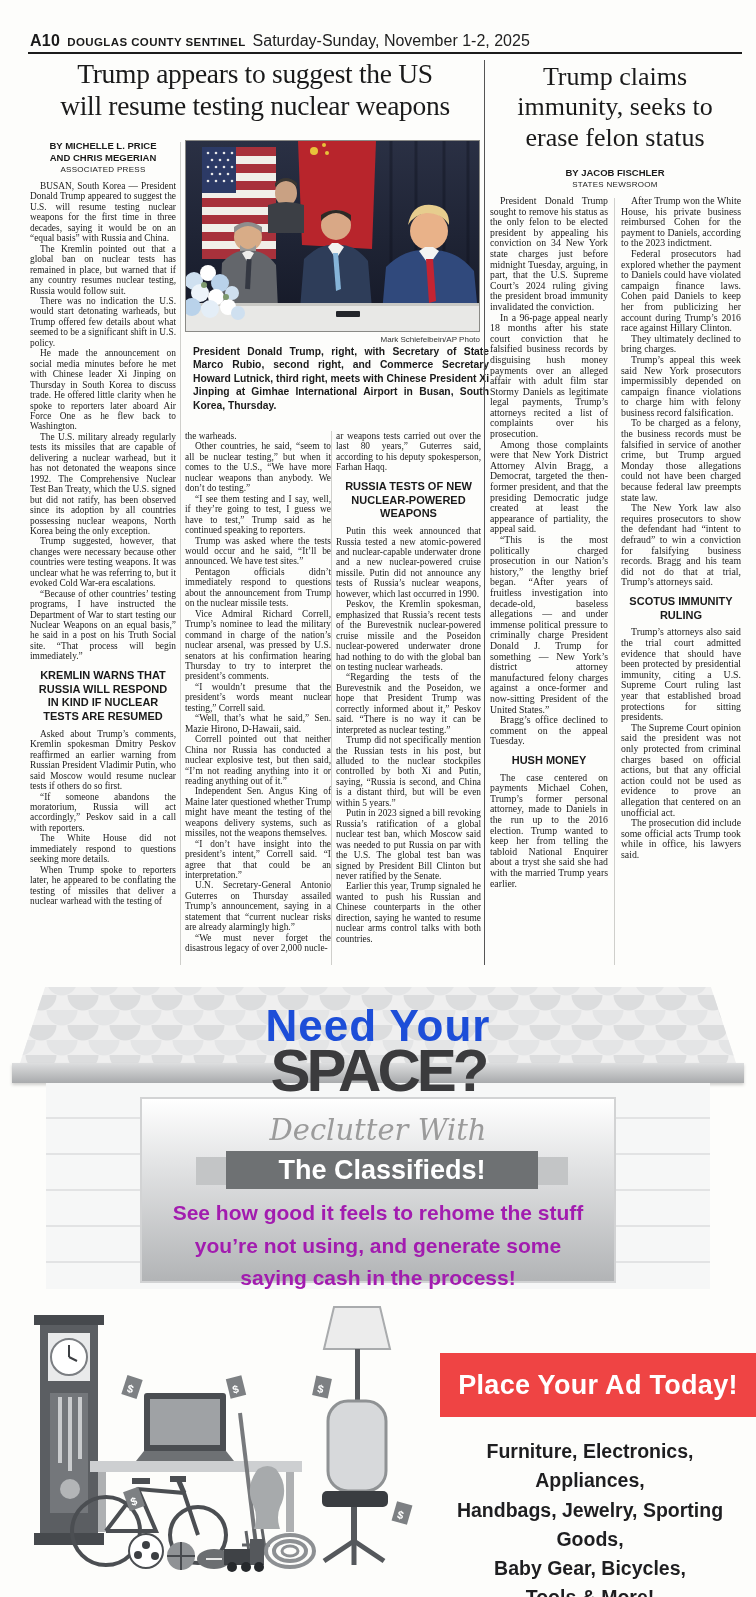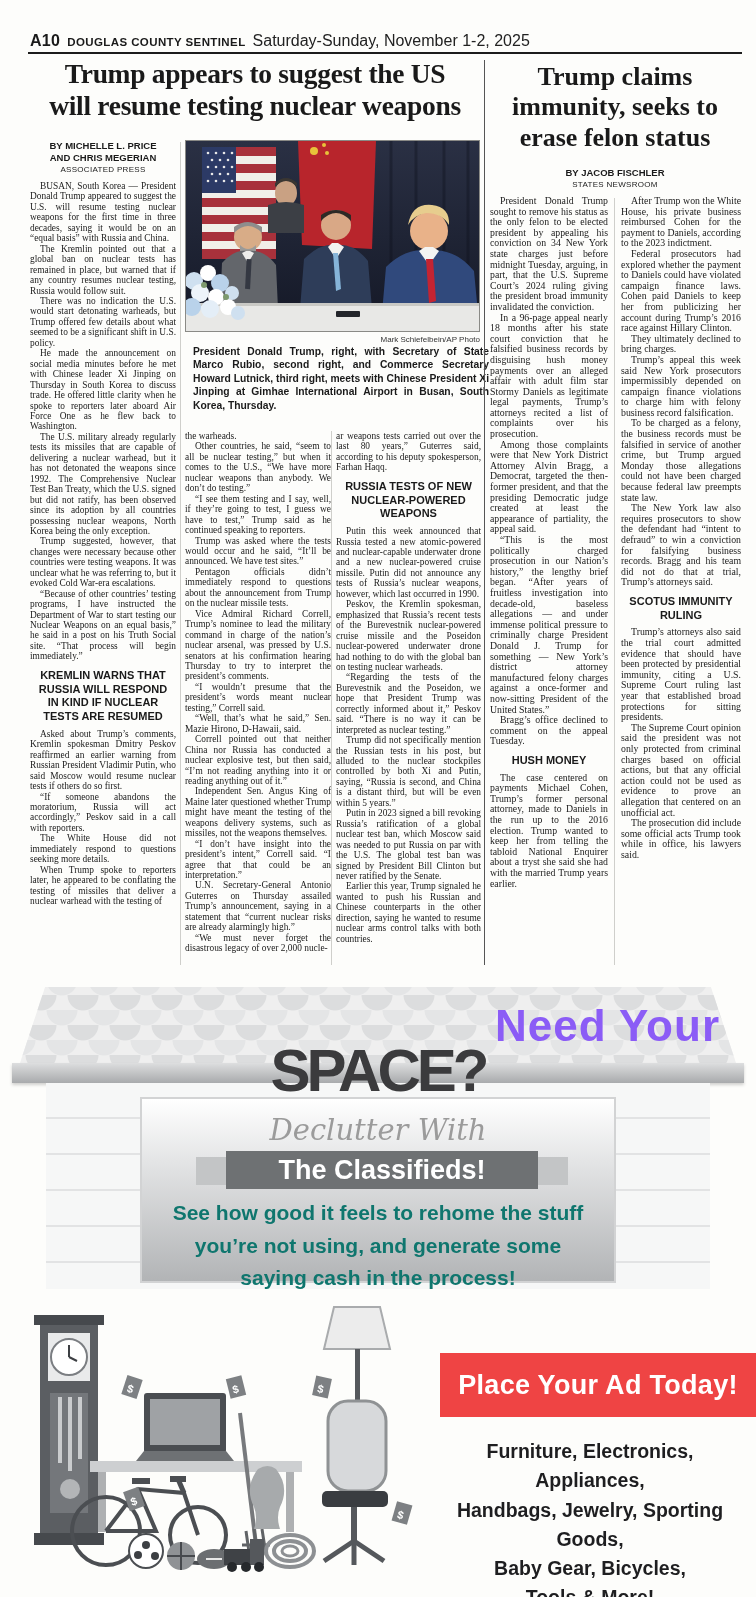--- a/index.html
+++ b/index.html
@@ -8,21 +8,21 @@
 
   
   .masthead{position:absolute;left:30px;top:32px;width:700px;display:flex;align-items:baseline;gap:7px;
             font-family:"Liberation Sans",sans-serif;}
   .page-label{font-size:16px;font-weight:bold;letter-spacing:.3px;}
   .paper-name{font-size:11.5px;font-weight:bold;letter-spacing:.4px;}
   .paper-date{font-size:16px;color:#222;}
   .masthead-rule{position:absolute;left:28px;top:52px;width:714px;height:2px;background:#1c1c1c;}
 
   
-  .headline{font-weight:bold;text-align:center;}
+  .headline{font-weight:normal;text-align:center;}
   .headline .hline,.headline div{white-space:nowrap;}
   .byline{position:absolute;text-align:center;font-family:"Liberation Sans",sans-serif;}
   .byline .bname{font-size:9.5px;font-weight:bold;line-height:1.25;}
   .byline .borg{font-size:8px;margin-top:1px;letter-spacing:.3px;}
   .colbody{position:absolute;overflow:hidden;text-align:justify;}
   .colbody p{margin:0;}
   .para{text-indent:10px;}
   .para.noindent{text-indent:0;}
   .subhead{font-family:"Liberation Sans",sans-serif;font-weight:bold;text-align:center;
            font-size:11px;line-height:1.25;margin:7px 4px 5px 4px !important;text-indent:0;}
@@ -32,52 +32,52 @@
   
   .a1-headline{position:absolute;left:28px;top:58px;width:454px;font-size:27.5px;line-height:1.16;letter-spacing:-.3px;}
   .a1-col{font-size:9.4px;line-height:10.45px;width:146px;}
   .photo-frame{position:absolute;left:185px;top:140px;width:295px;height:192px;border:1px solid #8a8a86;box-sizing:border-box;overflow:hidden;background:#1d2230;}
   .photo-credit{position:absolute;left:185px;top:335px;width:295px;text-align:right;
                 font-family:"Liberation Sans",sans-serif;font-size:8px;color:#333;}
   .photo-caption{position:absolute;left:185px;top:345px;width:296px;font-family:"Liberation Sans",sans-serif;
                  font-size:10.3px;font-weight:bold;line-height:1.3;text-align:justify;margin-left:8px;}
 
   
-  .a2-headline{position:absolute;left:490px;top:62px;width:250px;font-size:26px;line-height:1.17;font-weight:bold;}
+  .a2-headline{position:absolute;left:490px;top:62px;width:250px;font-size:26px;line-height:1.17;font-weight:normal;}
   .a2-col{font-size:9.8px;line-height:10.6px;}
 
   
   .ad{position:absolute;left:0;top:985px;width:756px;height:612px;font-family:"Liberation Sans",sans-serif;}
   .shingles{position:absolute;left:20px;top:2px;width:716px;height:76px;
             clip-path:polygon(3.5% 0,96.5% 0,100% 100%,0 100%);
             background-color:#efefef;
             background-image:
               radial-gradient(circle at 50% 0px,#dcddde 0 15px,transparent 16px),
               radial-gradient(circle at 50% 0px,#e4e5e6 0 15px,transparent 16px);
             background-size:42px 30px,42px 30px;background-position:0 8px,21px 23px;}
   .fascia{position:absolute;left:12px;top:78px;width:732px;height:20px;
           background:linear-gradient(#dddedf,#a8aaac);box-shadow:0 2px 3px rgba(0,0,0,.18);}
   .walls{position:absolute;left:46px;top:98px;width:664px;height:206px;
          background:repeating-linear-gradient(#f6f7f7 0 34px,#e2e3e4 34px 36px);}
   .door{position:absolute;left:140px;top:112px;width:476px;height:186px;
         background:linear-gradient(#ffffff 0%,#e3e4e5 35%,#b2b4b6 100%);
         border:2px solid #d2d3d4;box-sizing:border-box;}
   .door-handle{position:absolute;left:344px;top:173px;width:64px;height:12px;
                border:4px solid #c9cacb;border-bottom:none;box-sizing:border-box;}
-  .ad-needyour{position:absolute;left:20px;top:16px;width:700px;text-align:right;
-               font-size:44px;font-weight:bold;color:#8b5cf6;letter-spacing:1px;}
+  .ad-needyour{position:absolute;left:28px;top:16px;width:700px;text-align:center;
+               font-size:44px;font-weight:bold;color:#1d4ed8;letter-spacing:1px;}
   .ad-space{position:absolute;left:28px;top:56px;width:700px;text-align:center;
             font-size:60px;font-weight:bold;color:#3b3b3d;letter-spacing:-4px;line-height:1;}
   .ad-declutter{position:absolute;left:28px;top:128px;width:700px;text-align:center;
                 font-family:"DejaVu Serif",serif;font-style:italic;font-size:29px;color:#9b9b9b;}
   .classifieds-band{position:absolute;left:196px;top:172px;width:372px;height:28px;background:#c3c5c6;}
   .classifieds-bar{position:absolute;left:226px;top:166px;width:312px;height:38px;background:#6e7173;
                    color:#ffffff;font-size:27px;font-weight:bold;text-align:center;line-height:38px;}
   .ad-bodytext{position:absolute;left:128px;top:212px;width:500px;text-align:center;
-               font-size:21px;font-weight:bold;color:#0f766e;line-height:1.55;}
+               font-size:21px;font-weight:bold;color:#a21caf;line-height:1.55;}
   .clutter{position:absolute;left:28px;top:308px;width:404px;height:290px;}
   .ad-cta{position:absolute;left:440px;top:368px;width:316px;height:64px;background:#ef4444;
           color:#ffffff;font-size:27px;font-weight:bold;text-align:center;line-height:64px;letter-spacing:.3px;}
   .ad-items{position:absolute;left:432px;top:452px;width:316px;text-align:center;
             font-size:19.5px;font-weight:bold;color:#1e1e20;line-height:1.5;}
 </style>
 </head>
 <body>
 
 <div class="page">

